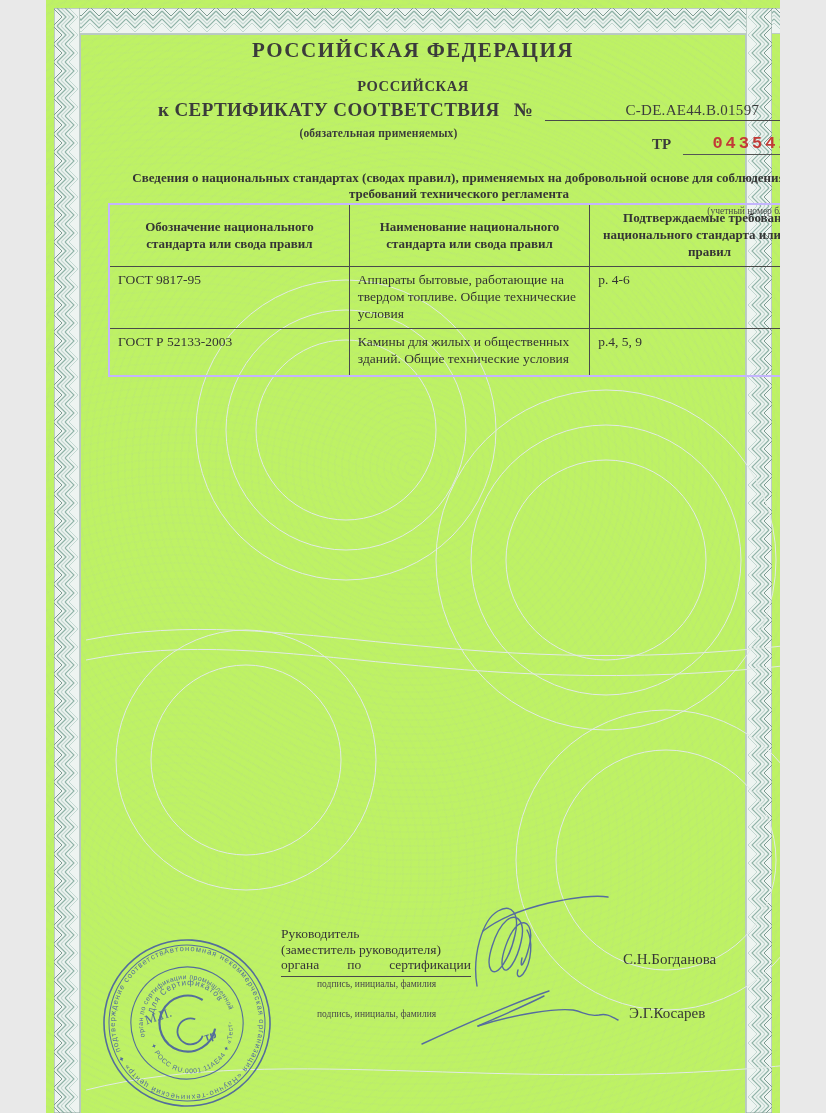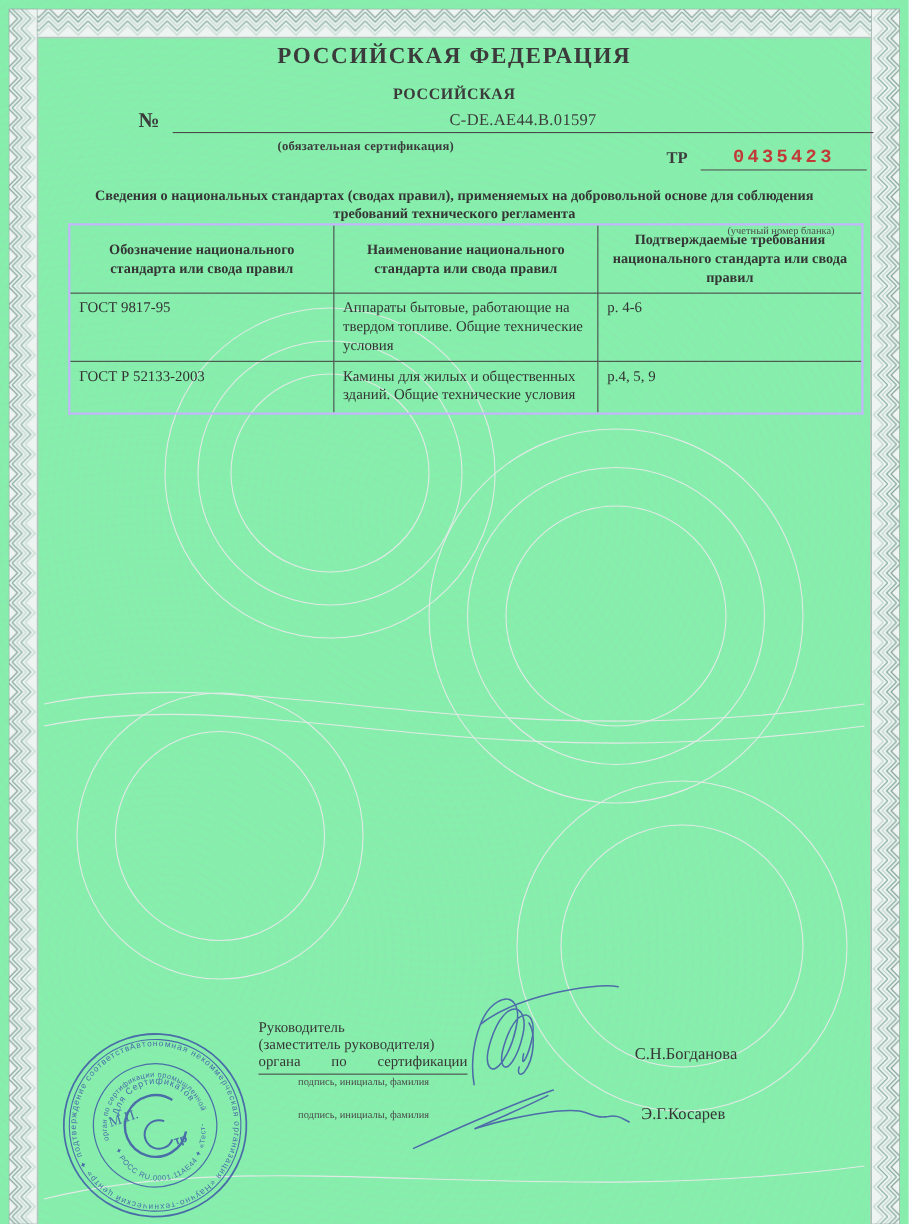--- a/index.html
+++ b/index.html
@@ -1,18 +1,18 @@
 <!DOCTYPE html>
 <html><head>
 <meta charset="utf-8">
 <style>
   html,body{margin:0;padding:0;background:#e9e9e9;}
   .page{
-    position:relative;width:826px;height:1113px;margin:0 auto;
-    background:#86efac;overflow:hidden;
+    position:relative;width:734px;height:1113px;margin:0 auto;
+    background:#bef264;overflow:hidden;
     font-family:"Liberation Serif","DejaVu Serif",serif;color:#2e2e2e;
   }
   
   .page::before{
     content:"";position:absolute;inset:0;pointer-events:none;
     background:
       repeating-radial-gradient(circle at 50% 42%, rgba(160,185,175,.05) 0 2px, transparent 2px 7px),
       repeating-radial-gradient(circle at 18% 78%, rgba(160,180,200,.04) 0 2px, transparent 2px 8px),
       repeating-linear-gradient(115deg, rgba(170,190,182,.035) 0 1px, transparent 1px 6px);
   }
@@ -160,25 +160,26 @@
       <path d="M40,640 C 240,600 420,690 786,640"></path>
       <path d="M40,660 C 240,620 420,710 786,660"></path>
       <path d="M40,1090 C 240,1040 480,1100 786,1060"></path>
     </g>
   </svg>
 
   <div class="country-title t-center">РОССИЙСКАЯ ФЕДЕРАЦИЯ</div>
   <div class="doc-type t-center">РОССИЙСКАЯ</div>
 
   <div class="cert-line">
+    <span class="label">к СЕРТИФИКАТУ СООТВЕТСТВИЯ</span>
     <span class="numsign">№</span>
     <span class="cert-number-field">C-DE.AE44.B.01597</span>
   </div>
 
-  <div class="cert-kind">(обязательная сертификация)</div>
+  <div class="cert-kind">(обязательная применяемых)</div>
 
   <div class="tr-row">
     <span class="tr-label">ТР</span>
     <span class="blank-number-field">0435423</span>
   </div>
   <div class="blank-caption">(учетный номер бланка)</div>
 
   <div class="intro">Сведения о национальных стандартах (сводах правил), применяемых на добровольной основе для соблюдения требований технического регламента</div>
 
   <table class="standards">

